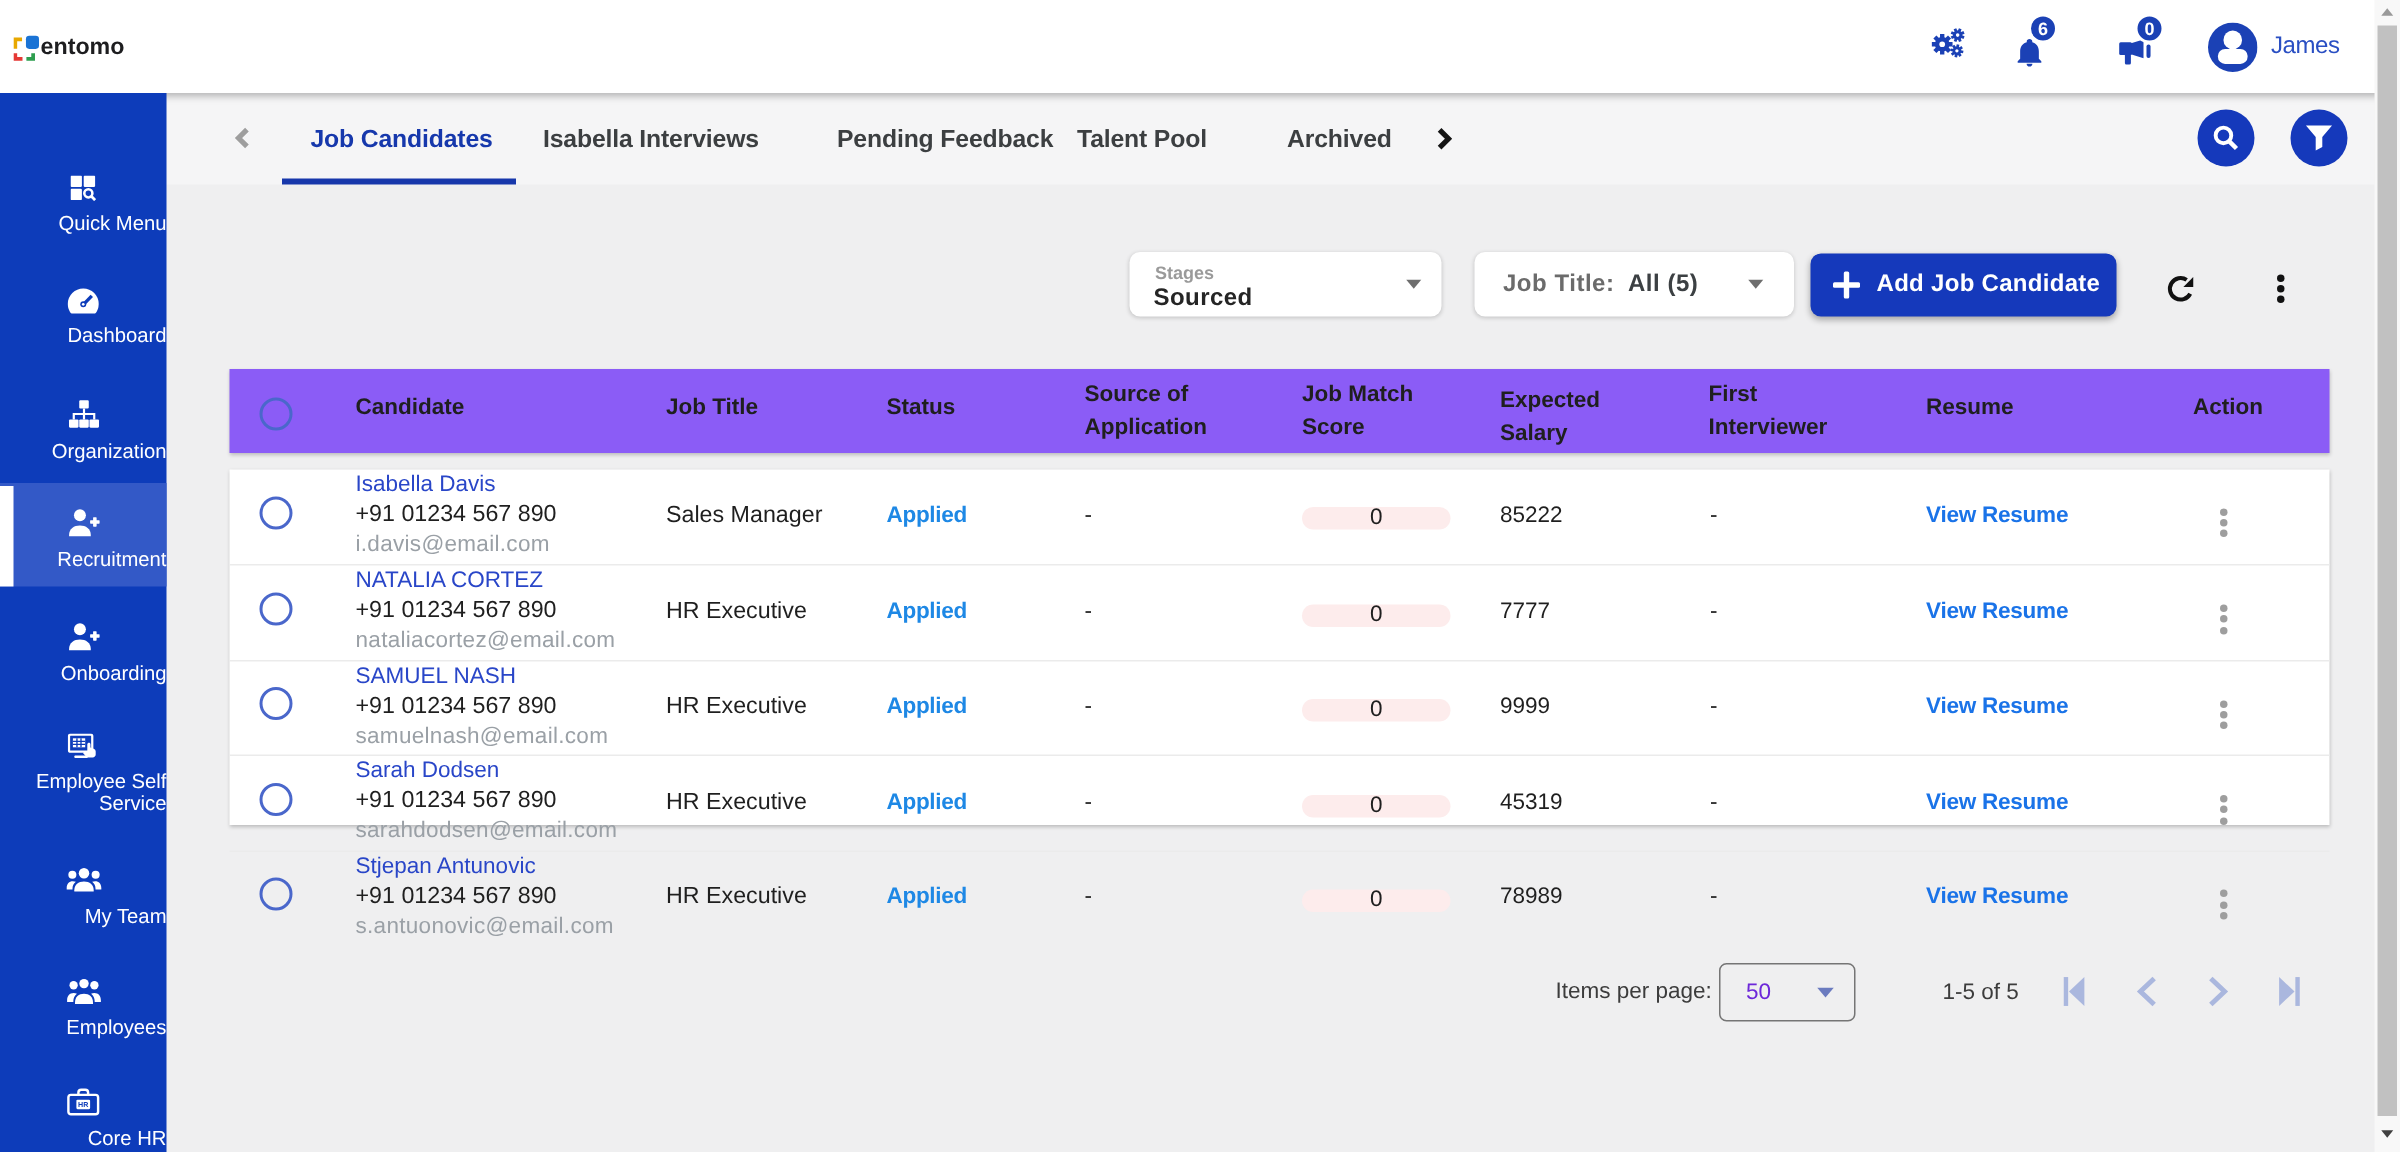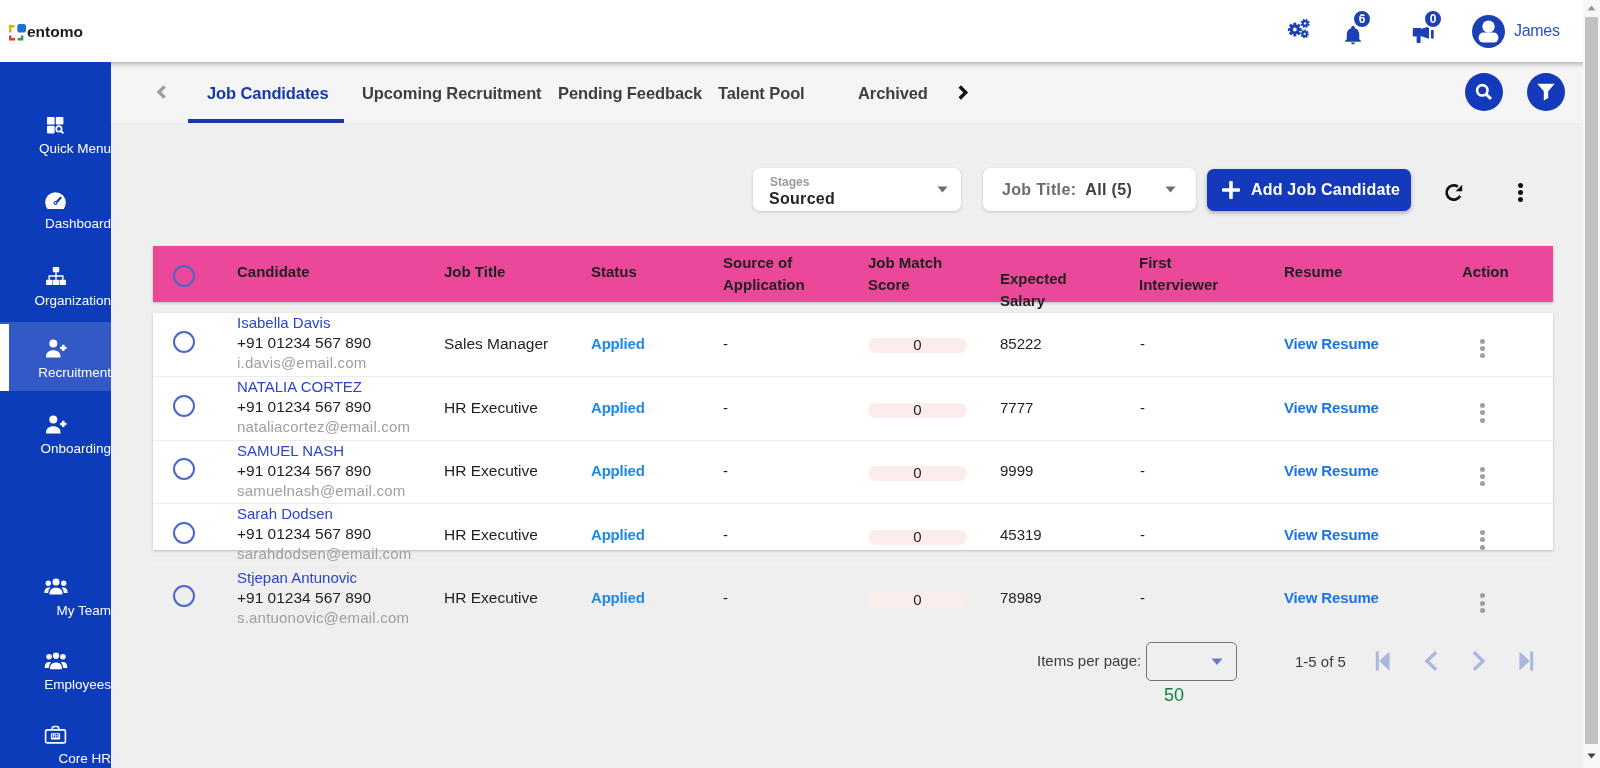--- a/index.html
+++ b/index.html
@@ -29,21 +29,21 @@
 .circ-btn svg { position:absolute; left:50%; top:50%; transform:translate(-50%,-50%); }
 
 
 .drop-card { position:absolute; top:168px; height:43px; background:#fff; border-radius:7px;
   box-shadow:0 1px 3px rgba(0,0,0,0.18); z-index:2;font-weight:bold; }
 #add-btn { position:absolute; left:1207px; top:169px; width:204px; height:42px; background:#1539bb;
   border-radius:7px; box-shadow:0 2px 4px rgba(0,0,0,0.3); z-index:2; }
 #add-btn span { position:absolute; left:44px; top:12px; color:#fff; font-size:16px; font-weight:700; letter-spacing:0.2px; }
 
 
-#thead-card { position:absolute; left:153px; top:246px; width:1400px; height:56px; background:#ec4899; z-index:2; box-shadow:0 1px 2.5px rgba(0,0,0,0.22); }
+#thead-card { position:absolute; left:153px; top:246px; width:1400px; height:56px; background:#8b5cf6; z-index:2; box-shadow:0 1px 2.5px rgba(0,0,0,0.22); }
 #tbody-card { position:absolute; left:153px; top:313px; width:1400px; height:237px; background:#fff; z-index:2; box-shadow:0 1px 2.5px rgba(0,0,0,0.22); }
 .trow { position:relative; width:1400px; height:63.4px; }
 .trow + .trow { border-top:1.5px solid #ebebeb; }
 .cell { position:absolute; font-size:15px; color:#1f1f1f; }
 .radio { position:absolute; left:20px; width:22px; height:22px; border:2.2px solid #4a67cb; border-radius:50%; }
 .th { position:absolute; font-size:15px; font-weight:700; color:#1f1f1f; line-height:22px; }
 .cname { color:#2946c8; }
 .cmail { color:#9aa0a6; letter-spacing:0.2px; }
 .applied { color:#1e88e5; font-weight:700; letter-spacing:-0.2px; }
 .pill { position:absolute; left:715px; top:25.4px; width:99px; height:15px; background:#fdecec; border-radius:7.5px;
@@ -172,20 +172,35 @@
   <div class="nav-item" style="top:353px">
     <svg width="22" height="19" viewBox="0 0 24 21" fill="#fff">
       <circle cx="9" cy="5" r="4.4"></circle>
       <path d="M1 19.5 c0-4.6 3.6-7 8-7 s8 2.4 8 7 v1 H1 z"></path>
       <rect x="16.5" y="8.6" width="7" height="2.6" rx="0.5"></rect>
       <rect x="18.7" y="6.4" width="2.6" height="7" rx="0.5"></rect>
     </svg>
     <div class="nav-label">Onboarding</div>
   </div>
 
+  <div class="nav-item" style="top:427px">
+    <svg width="21" height="17" viewBox="0 0 21 17" fill="none">
+      <rect x="1" y="0.8" width="15.5" height="11.3" rx="1" stroke="#fff" stroke-width="1.5"></rect>
+      <rect x="3.6" y="3.2" width="8.2" height="6" fill="#fff"></rect>
+      <g stroke="#0d3cba" stroke-width="0.9">
+        <line x1="3.6" y1="5.2" x2="11.8" y2="5.2"></line>
+        <line x1="3.6" y1="7.2" x2="11.8" y2="7.2"></line>
+        <line x1="6.3" y1="3.2" x2="6.3" y2="9.2"></line>
+        <line x1="9" y1="3.2" x2="9" y2="9.2"></line>
+      </g>
+      <rect x="4.6" y="14.6" width="9" height="1.8" rx="0.5" fill="#fff"></rect>
+      <path d="M13.2 7.2 c0-.7.5-1.1 1.1-1.1 .6 0 1 .4 1 1.1 v2.2 l2.1.7 c.9.3 1.4 1 1.4 1.9 v2 c0 1.1-.9 2-2 2 h-2.9 c-.7 0-1.3-.3-1.7-.8 l-1.9-2.2 1.5-1.4 1.4.6 z" fill="#fff"></path>
+    </svg>
+    <div class="nav-label">Employee Self<br>Service</div>
+  </div>
 
   <div class="nav-item" style="top:516px">
     <svg width="24" height="18" viewBox="0 0 26 19" fill="#fff">
       <circle cx="13" cy="4.2" r="3.8"></circle>
       <path d="M6 16.5 c0-4 3-6.2 7-6.2 s7 2.2 7 6.2 v1 H6z"></path>
       <circle cx="4.6" cy="5.4" r="2.9"></circle>
       <path d="M0.5 15 c0-3.2 1.8-5 4.4-5 .8 0 1.5.14 2.2.4 -1.6 1.3-2.4 3-2.4 4.8 v.8 H.5z"></path>
       <circle cx="21.4" cy="5.4" r="2.9"></circle>
       <path d="M25.5 15 c0-3.2-1.8-5-4.4-5 -.8 0-1.5.14-2.2.4 1.6 1.3 2.4 3 2.4 4.8 v.8 h4.2z"></path>
     </svg>
@@ -213,21 +228,21 @@
     </svg>
     <div class="nav-label">Core HR</div>
   </div>
 </div>
 
 <div class="abs" style="left:111px;top:62px;width:1472px;height:60.5px;background:#f5f5f6;z-index:1"></div>
 <svg class="abs" style="left:153px;top:83px;z-index:2" width="18" height="18" viewBox="0 0 24 24" fill="none" stroke="#9e9e9e" stroke-width="4.6">
     <path d="M15.5 4.5 L8 12 L15.5 19.5"></path>
   </svg>
 <div class="tab active" style="left:207px">Job Candidates</div>
-<div class="tab" style="left:362px">Upcoming Recruitment</div>
+<div class="tab" style="left:362px">Isabella Interviews</div>
 <div class="tab" style="left:558px">Pending Feedback</div>
 <div class="tab" style="left:718px">Talent Pool</div>
 <div class="tab" style="left:858px">Archived</div>
 <svg class="abs" style="left:953px;top:83px;z-index:2" width="19" height="19" viewBox="0 0 24 24" fill="none" stroke="#141414" stroke-width="4.4">
     <path d="M8.5 4.5 L16 12 L8.5 19.5"></path>
   </svg>
 <div id="tab-underline"></div>
 
 <div class="circ-btn" style="left:1465px">
   <svg width="20" height="20" viewBox="0 0 20 20" fill="none" stroke="#fff" stroke-width="2.6">
@@ -271,21 +286,21 @@
   <div style="width:5px;height:5px;border-radius:50%;background:#111;"></div>
 </div>
 
 <div id="thead-card">
   <div class="radio" style="top:19px"></div>
   <div class="th" style="left:84px;top:15px">Candidate</div>
   <div class="th" style="left:291px;top:15px">Job Title</div>
   <div class="th" style="left:438px;top:15px">Status</div>
   <div class="th" style="left:570px;top:6px">Source of<br>Application</div>
   <div class="th" style="left:715px;top:6px">Job Match<br>Score</div>
-  <div class="th" style="left:847px;top:22px">Expected<br>Salary</div>
+  <div class="th" style="left:847px;top:10px">Expected<br>Salary</div>
   <div class="th" style="left:986px;top:6px">First<br>Interviewer</div>
   <div class="th" style="left:1131px;top:15px">Resume</div>
   <div class="th" style="left:1309px;top:15px">Action</div>
 </div>
 
 <div id="tbody-card">
   <div class="trow">
     <div class="radio" style="top:17.5px"></div>
     <div class="cell" style="left:84px;top:0px;line-height:20px"><span class="cname">Isabella Davis</span><br><span style="font-size:15.5px">+91 01234 567 890</span><br><span class="cmail">i.davis@email.com</span></div>
     <div class="cell" style="left:291px;top:21.5px;font-size:15.5px">Sales Manager</div>
@@ -362,21 +377,21 @@
     <div class="dots">
         <i></i>
         <i></i>
         <i></i>
       </div>
   </div>
 </div>
 
 <div class="foot-txt" style="left:1037px;top:652px">Items per page:</div>
 <div id="ipp-box">
-  <div class="abs" style="left:17px;top:10px;font-size:18px;color:#15803d;margin-top:32px;">50</div>
+  <div class="abs" style="left:17px;top:10px;font-size:15px;color:#6d28d9;">50</div>
   <svg class="abs" style="left:64px;top:15px" width="12" height="8" viewBox="0 0 12 8">
       <path d="M0.5 0.5 L6 7 L11.5 0.5 Z" fill="#6b7bbf"></path>
     </svg>
 </div>
 <div class="foot-txt" style="left:1295px;top:653px">1-5 of 5</div>
 <svg class="abs" style="left:1374px;top:650px;z-index:2" width="22" height="22" viewBox="0 0 24 24" fill="#aab7de">
   <rect x="2" y="1.5" width="3.2" height="21"></rect>
   <path d="M17 1.5 L17 22.5 L5.8 12 Z"></path>
 </svg>
 <svg class="abs" style="left:1421px;top:650px;z-index:2" width="22" height="22" viewBox="0 0 24 24" fill="none" stroke="#aab7de" stroke-width="3.6">

